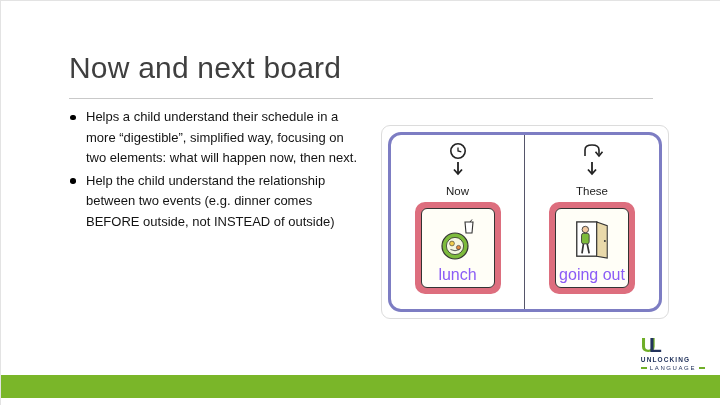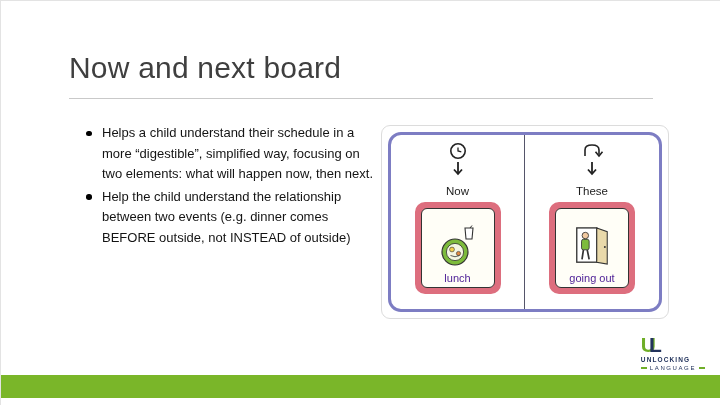--- a/index.html
+++ b/index.html
@@ -15,21 +15,21 @@
     font-size:30px; font-weight:500; color:#3f3f3f; letter-spacing:0.2px;
   }
   .title-rule {
     position:absolute; left:68px; top:97px; width:584px; height:1px;
     background:#c9c9c9;
   }
 
   
   ul.bullets {
     position:absolute; left:66px; top:106px; width:300px;
-    margin:16px; padding:0; list-style:none;
+    margin:0; padding:0; list-style:none;
     font-size:13px; line-height:1.58; color:#141414;
   }
   ul.bullets li { position:relative; padding-left:19px; margin-bottom:2px; }
   ul.bullets li::before {
     content:""; position:absolute; left:3px; top:7.5px;
     width:5.5px; height:5.5px; border-radius:50%; background:#000;
   }
 
   
   .board-figure {
@@ -54,21 +54,21 @@
     border:4px solid #dd6e7e; border-radius:10px; background:#dd6e7e;
     padding:2px;
   }
   .card-inner {
     width:100%; height:100%; box-sizing:border-box;
     border:1.4px solid #333; border-radius:6px; background:#fffef7;
     display:flex; flex-direction:column; align-items:center; justify-content:flex-end;
     padding-bottom:3px;
   }
   .card-inner svg { margin-bottom:1px; }
-  .card-label { font-size:11px; color:#4c1d95; }
+  .card-label { font-size:16px; color:#8b5cf6; }
 
   
   .logo {
     position:absolute; right:16px; bottom:35px; text-align:left;
     color:#22335c; line-height:1;
   }
   .monogram { font-weight:bold; font-size:21px; letter-spacing:-1px; }
   .monogram .u { color:#6fae28; }
   .monogram .l { color:#22335c; margin-left:-6px; }
   .logo-line1 { font-size:6.5px; font-weight:bold; letter-spacing:1.1px; margin-top:2px; }

